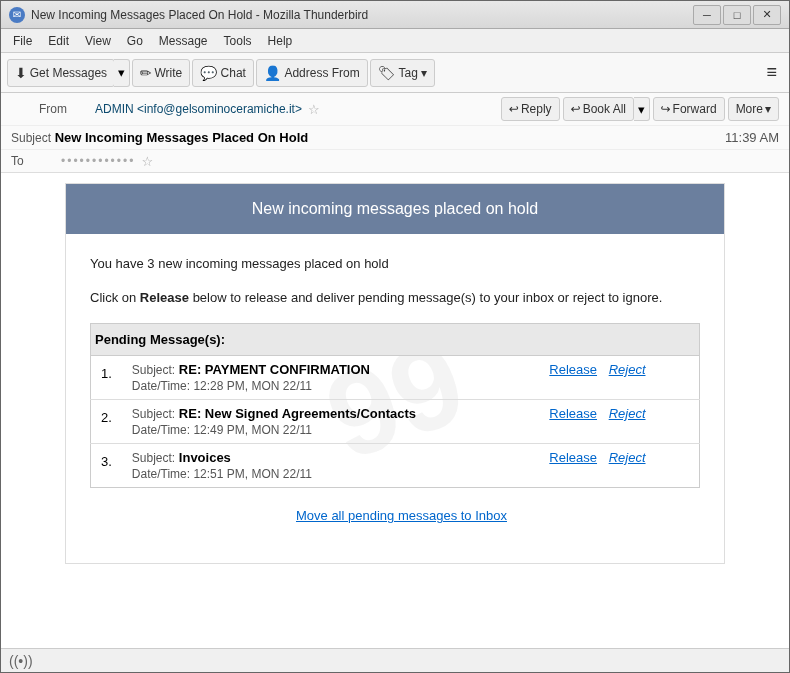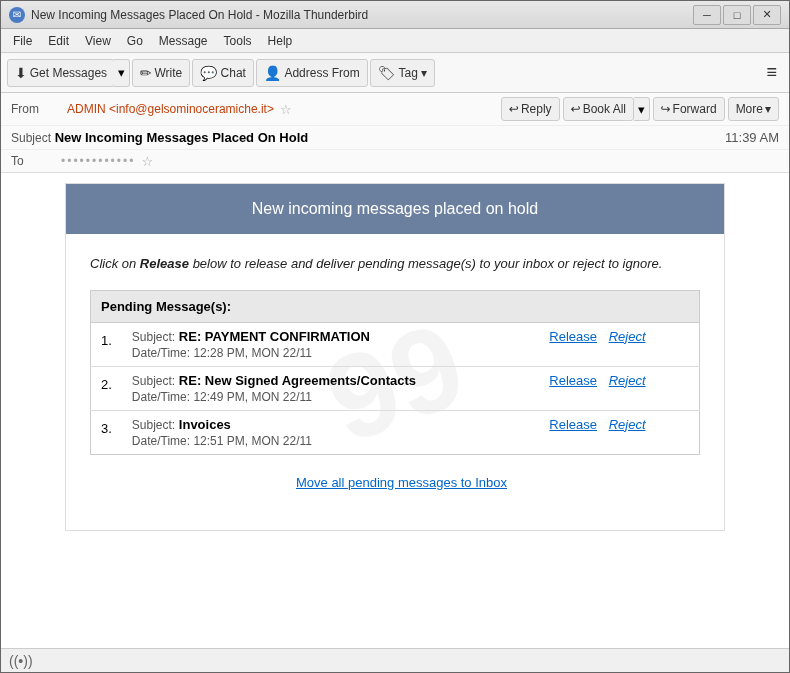--- a/index.html
+++ b/index.html
@@ -22,48 +22,48 @@
     .toolbar { background: #f8f8f8; border-bottom: 1px solid #ccc; display: flex; align-items: center; padding: 4px 6px; height: 40px; gap: 2px; }
     .toolbar-btn { display: flex; align-items: center; gap: 3px; padding: 3px 7px; background: #f0f0f0; border: 1px solid #ccc; border-radius: 3px; cursor: pointer; font-size: 12px; color: #333; height: 28px; }
     .toolbar-btn .icon { font-size: 14px; }
     .toolbar-dropdown { padding: 3px 4px; background: #f0f0f0; border: 1px solid #ccc; border-radius: 0 3px 3px 0; cursor: pointer; border-left: none; height: 28px; display: flex; align-items: center; margin-left: -3px; }
     .toolbar-spacer { flex: 1; }
     .toolbar-hamburger { font-size: 18px; cursor: pointer; color: #333; padding: 2px 6px; }
 
     
     .email-header { background: #fafafa; border-bottom: 1px solid #ddd; }
     .email-meta { padding: 4px 10px; display: flex; align-items: center; justify-content: space-between; border-bottom: 1px solid #eee; min-height: 28px; }
-    .email-meta-left { display: flex; align-items: center; gap: 6px; }
+    .email-meta-left { display: flex; align-items: center; gap: 6px; margin-left: 28px; }
     .email-actions { display: flex; align-items: center; gap: 3px; }
     .action-btn { display: flex; align-items: center; gap: 2px; padding: 2px 7px; background: #f0f0f0; border: 1px solid #ccc; border-radius: 3px; cursor: pointer; font-size: 12px; color: #333; height: 24px; }
     .action-dropdown { padding: 2px 4px; background: #f0f0f0; border: 1px solid #ccc; border-radius: 0 3px 3px 0; cursor: pointer; border-left: none; height: 24px; display: flex; align-items: center; margin-left: -3px; }
     .label-col { color: #555; font-size: 12px; min-width: 50px; }
-    .value-col { font-size: 12px; color: #c2410c; }
+    .value-col { font-size: 12px; color: #0c4a6e; }
     .star-icon { color: #aaa; cursor: pointer; font-size: 13px; }
     .email-subject { padding: 3px 10px; display: flex; align-items: center; justify-content: space-between; border-bottom: 1px solid #eee; min-height: 24px; }
     .email-to { padding: 3px 10px; display: flex; align-items: center; min-height: 22px; }
     .timestamp { font-size: 13px; color: #555; }
 
     
     .email-body-area { flex: 1; overflow-y: auto; background: white; position: relative; }
     .email-body-area::-webkit-scrollbar { width: 14px; }
     .email-body-area::-webkit-scrollbar-track { background: #f0f0f0; }
     .email-body-area::-webkit-scrollbar-thumb { background: #c0c0c0; border: 2px solid #f0f0f0; }
 
     .email-body { padding: 0; max-width: 660px; margin: 10px auto; background: white; border: 1px solid #ddd; }
     .email-banner { background: #6b7f9e; color: white; text-align: center; padding: 16px; font-size: 16px; }
     .email-content { padding: 20px 24px; position: relative; overflow: hidden; }
     .watermark { position: absolute; top: 50%; left: 50%; transform: translate(-50%, -50%) rotate(-20deg); font-size: 120px; color: rgba(180,180,180,0.15); font-weight: bold; pointer-events: none; z-index: 0; white-space: nowrap; }
     .content-text { position: relative; z-index: 1; }
 
     .intro-text { margin-bottom: 14px; font-size: 13px; color: #222; line-height: 1.5; }
-    .instruction-text { font-size: 13px; color: #222; line-height: 1.5; margin-bottom: 16px; font-style: italic; }
+    .instruction-text { font-size: 13px; color: #222; line-height: 1.5; margin-bottom: 16px; }
 
     .pending-table { width: 100%; border-collapse: collapse; border: 1px solid #ccc; }
-    .pending-header { background: #e8e8e8; padding: 8px 10px; font-weight: bold; font-size: 13px; border: 1px solid #ccc; }
+    .pending-header { background: #e8e8e8; padding: 8px 4px; font-weight: bold; font-size: 13px; border: 1px solid #ccc; }
     .pending-row { border-bottom: 1px solid #ddd; }
     .pending-row td { padding: 6px 10px; font-size: 13px; vertical-align: top; }
     .pending-row:last-child { border-bottom: none; }
     .msg-datetime { font-size: 12px; color: #555; margin-top: 2px; }
     .msg-actions { white-space: nowrap; padding-top: 4px; }
     .release-link { color: #0066cc; text-decoration: underline; cursor: pointer; margin-right: 8px; font-size: 13px; }
     .reject-link { color: #0066cc; text-decoration: underline; cursor: pointer; font-size: 13px; font-style: italic; }
 
     .move-all { text-align: center; padding: 20px; }
     .move-all a { color: #0066cc; text-decoration: underline; cursor: pointer; font-size: 13px; padding-left: 13px; }
@@ -178,20 +178,21 @@
   <div class="email-body-area">
     <div class="email-body">
 
       <div class="email-banner">
         <span>New incoming messages placed on hold</span>
       </div>
 
       <div class="email-content">
         <div class="watermark">99</div>
         <div class="content-text">
+          <p class="intro-text">You have 3 new incoming messages placed on hold</p>
           <p class="instruction-text">
             Click on <strong>Release</strong> below to release and deliver pending message(s) to your inbox or reject to ignore.
           </p>
 
           <table class="pending-table">
             <tbody>
                 <tr>
               <td colspan="3" class="pending-header">Pending Message(s):</td>
             </tr>
 

